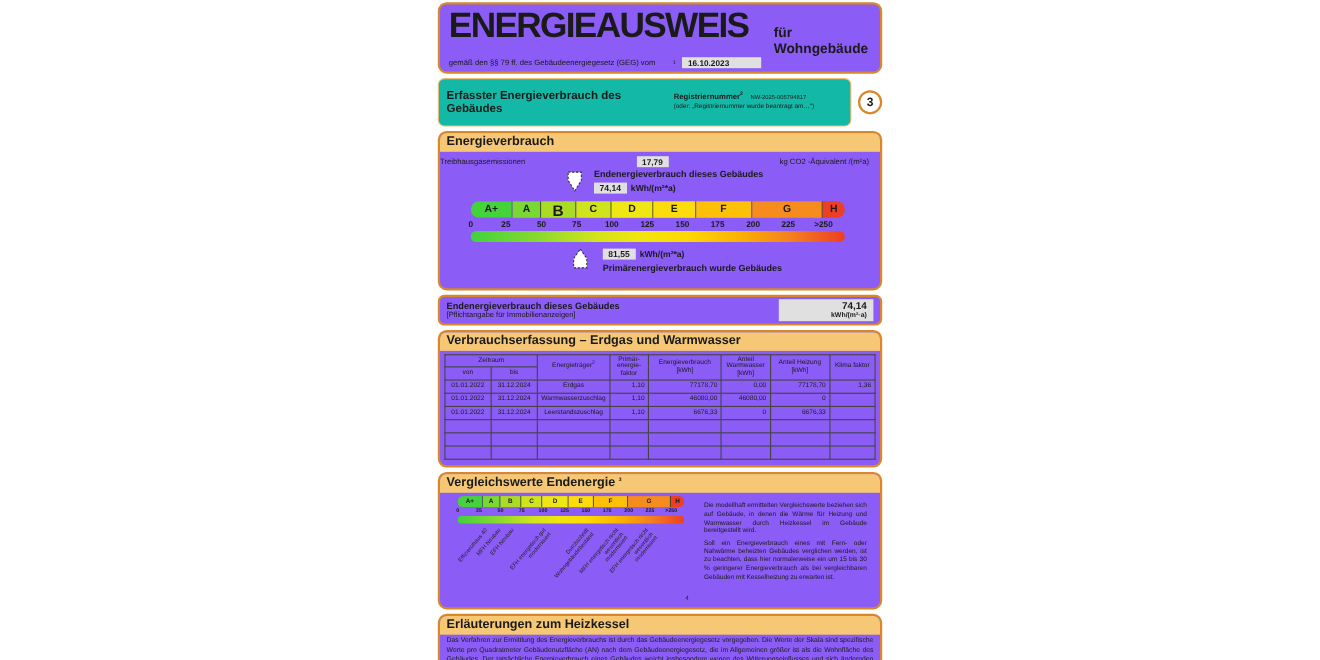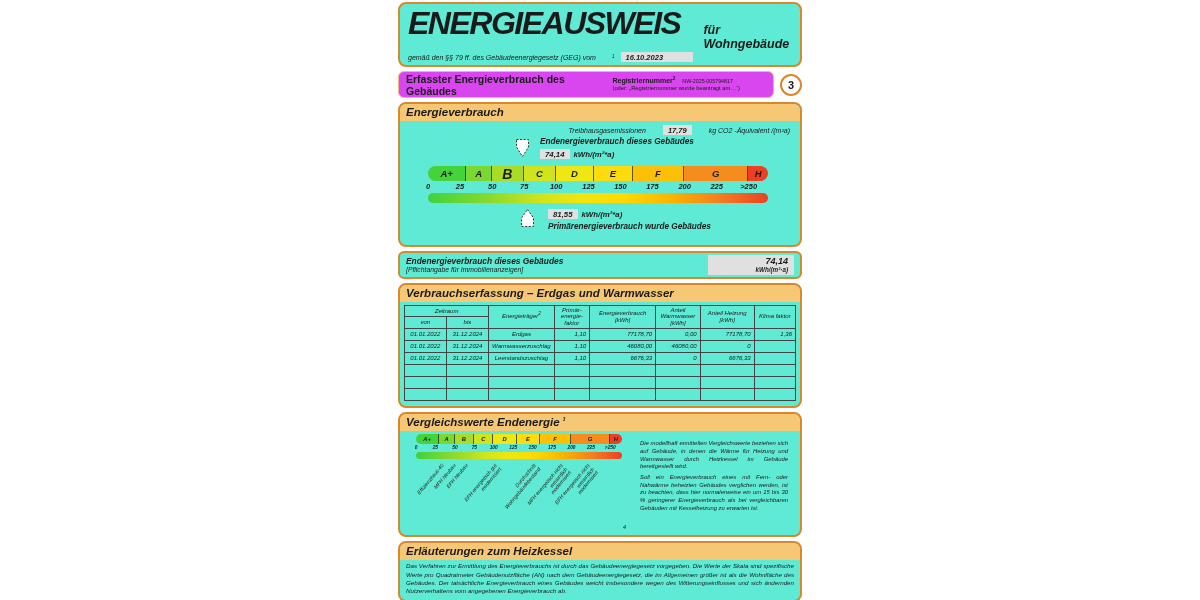--- a/index.html
+++ b/index.html
@@ -1,49 +1,49 @@
 <!DOCTYPE html>
 <html><head>
 <meta charset="utf-8">
 <style>
   * { box-sizing: border-box; margin: 0; padding: 0; }
   html,body { width:1200px; height:600px; overflow:hidden; background:#fff;
     font-family:"Liberation Sans", sans-serif; color:#1a1a1a; }
   .page { position:absolute; left:398px; top:2px; width:404px; }
 
-  .obox { border:2px solid #d8882b; border-radius:8px; background:#5eead4; margin-bottom:4px; overflow:hidden;font-style:italic; }
+  .obox { border:2px solid #d8882b; border-radius:8px; background:#8b5cf6; margin-bottom:4px; overflow:hidden; }
 
   
   .hbox { padding:3px 8px 3px; }
   .title-row { display:flex; align-items:baseline; gap:7px; }
   .main-title { font-size:32px; font-weight:bold; letter-spacing:-1.5px; line-height:1.0; }
   .sub-title { font-size:12.5px; font-weight:bold;margin-left:16px; }
   .law-row { font-size:7px; margin-top:1px; display:flex; align-items:center; }
   sup.fn { font-size:4.6px; vertical-align:super; line-height:0; }
   .law-sup { margin-left:16px; font-size:5px; }
   .gray-box { background:#e0e0e0; font-weight:bold; padding:0.5px 5px; }
   .date-box { margin-left:6px; font-size:7.5px; min-width:72px; }
 
   
   .cap-row { display:flex; align-items:center; margin-bottom:4px; }
-  .cap-bar { flex:1; background:#d946ef; border:1px solid #eebc72; border-radius:6px;
-    display:flex; align-items:center; padding:2px 7px; height:27px; margin-right:6px; }
+  .cap-bar { flex:1; background:#14b8a6; border:1px solid #eebc72; border-radius:6px;
+    display:flex; align-items:center; padding:2px 7px; height:44px; margin-right:6px; }
   .cap-title { font-size:10.5px; font-weight:bold; }
   .reg-block { margin-left:auto; text-align:left; width:158px; line-height:1.25; }
   .reg-l1 { font-size:7px; font-weight:bold; }
   .reg-num { font-size:5.3px; font-weight:normal; margin-left:7px; }
   .reg-l2 { font-size:5.8px; }
   .page-circle { width:22px; height:22px; border:2px solid #d8882b; border-radius:50%;
     display:flex; align-items:center; justify-content:center; font-size:11px; font-weight:bold; background:#fff; }
 
   .sec-head { background:#f6c876; font-size:11.5px; font-weight:bold; padding:2px 6px 3px; }
 
   
   .e-content { padding:2px 0 5px; position:relative; }
-  .ghg-row { display:flex; justify-content:flex-end; align-items:center; gap:17px;
+  .ghg-row { display:flex; justify-content:space-between; align-items:center; gap:17px;
     font-size:7px; padding-right:10px; margin:2px 0 1px; }
   .ghg-val { font-size:7.5px; }
   .marker-row { position:relative; height:30px; }
   .m-label { position:absolute; left:140px; top:1px; font-size:8.2px; font-weight:bold; }
   .m-vline { position:absolute; left:140px; top:13px; font-size:7.8px; font-weight:bold; display:flex; gap:4px; align-items:center; }
   .marker { position:absolute; }
   .scale-wrap { margin-left:28px; width:340px; }
   .letter-bar { display:flex; height:15px; }
   .seg { display:flex; align-items:center; justify-content:center; font-size:9.5px;
     font-weight:bold; color:#1b1b1b; border-right:1px solid rgba(40,40,40,.75); }

